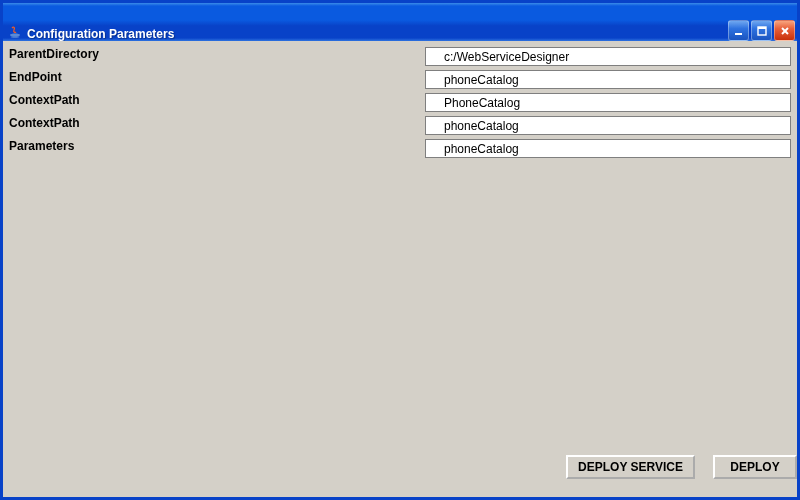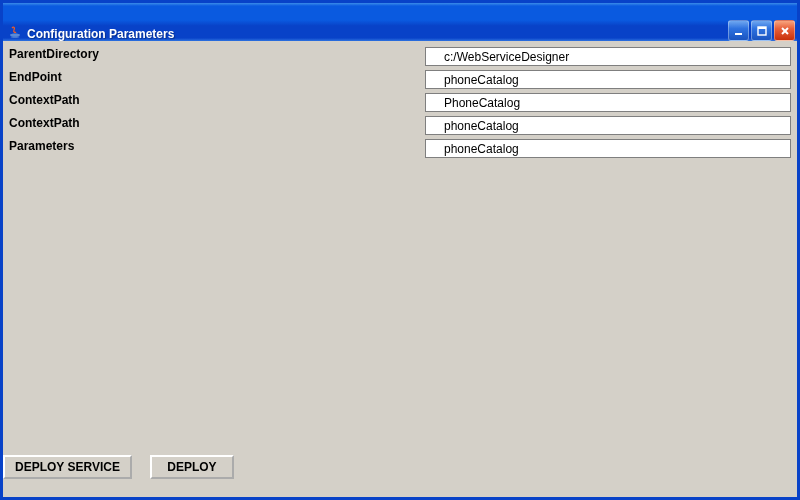--- a/index.html
+++ b/index.html
@@ -98,21 +98,21 @@
     font-size: 12px;
     padding: 1px 18px;
     outline: none;
   }
   .button-bar {
     position: absolute;
     bottom: 18px;
     left: 0;
     width: 100%;
     display: flex;
-    justify-content: flex-start;
+    justify-content: flex-end;
     gap: 18px;
   }
   .btn {
     min-width: 108px;
     height: 24px;
     background: #d4d0c8;
     border: 2px outset #fff;
     font-weight: bold;
     font-family: Arial, sans-serif;
     font-size: 12px;

